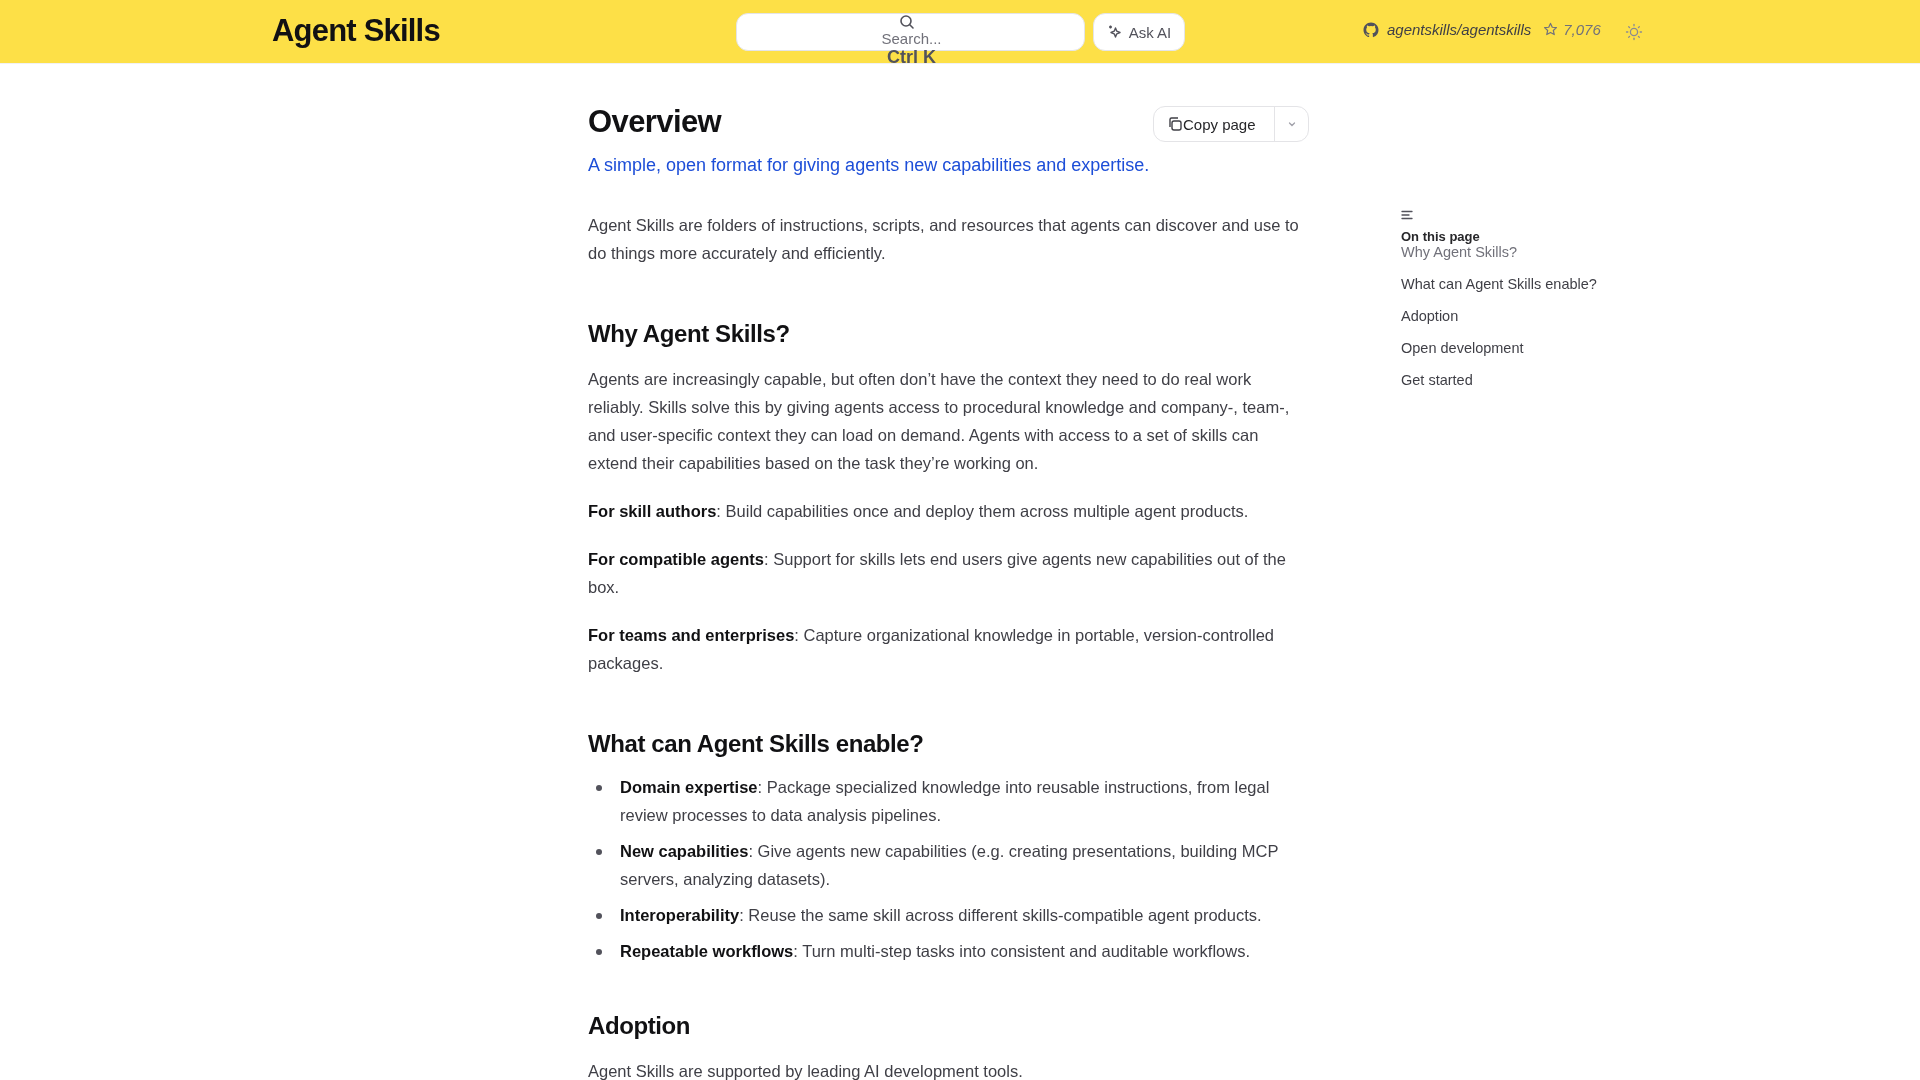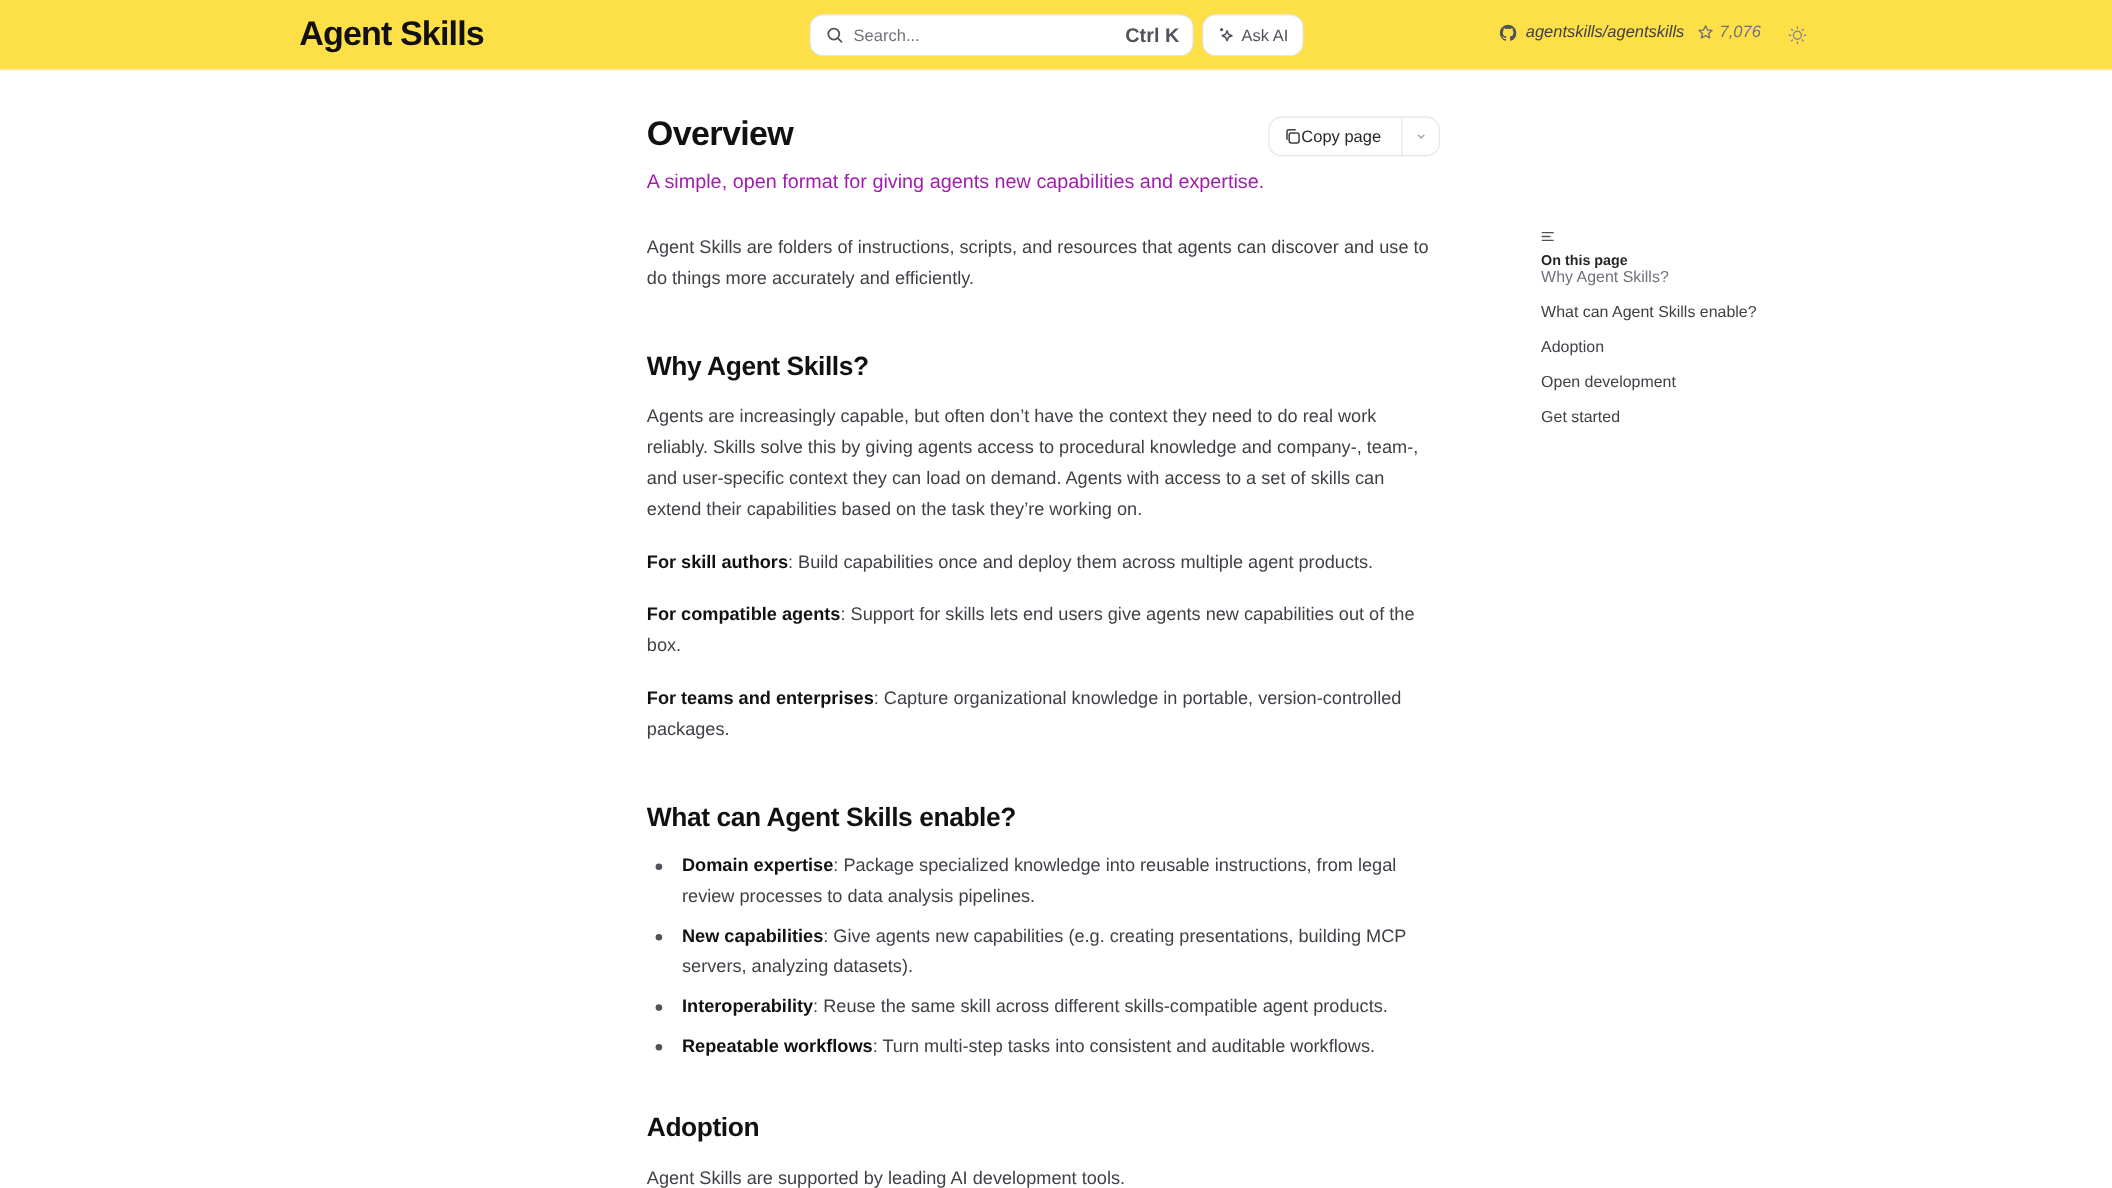--- a/index.html
+++ b/index.html
@@ -14,21 +14,21 @@
       position: absolute; top: 0; left: 0; width: 1920px; height: 64px;
       border-bottom: 1px solid #f1f1f3; background: #fde047;
     }
     .logo {
       position: absolute; left: 272px; top: 13px;
       font-size: 31px; font-weight: 700; color: #111113; letter-spacing: -0.8px;
     }
     .search {
       position: absolute; left: 736px; top: 13px; width: 349px; height: 38px;
       border: 1px solid #e4e4e7; border-radius: 12px; background: #fff;
-      display: flex; align-items: center; padding: 0 12px 0 14px;
+      display: flex; align-items: center; padding: 0 12px 0 14px; flex-direction: column;
     }
     .search .ico { width: 16px; height: 16px; margin-right: 9px; display: flex; }
     .search .ph { font-size: 15px; color: #71717a; flex: 1; }
     .search .kbd { font-size: 18px; color: #52525b; font-weight: 600; }
     .askai {
       position: absolute; left: 1093px; top: 13px; width: 92px; height: 38px;
       border: 1px solid #e4e4e7; border-radius: 12px; background: #fff;
       display: flex; align-items: center; justify-content: center; gap: 6px;
       font-size: 15px; color: #52525b;
     }
@@ -57,21 +57,21 @@
       border: 1px solid #e4e4e7; border-radius: 12px; background: #fff;
       display: flex; align-items: stretch;
     }
     .copy-main {
       display: flex; align-items: center; gap: 0; padding: 0 12px 0 13px;
       font-size: 15px; color: #27272a; border-right: 1px solid #e4e4e7; flex: 1;
     }
     .copy-main .ico { width: 16px; height: 16px; display: flex; }
     .copy-drop { width: 33px; display: flex; align-items: center; justify-content: center; }
     .subtitle {
-      font-size: 18px; color: #a21caf; margin-top: 0px; line-height: 24px;
+      font-size: 18px; color: #1d4ed8; margin-top: 0px; line-height: 24px;
       position: absolute; top: 89px; left: 0;
     }
     .content { position: absolute; top: 147px; left: 0; width: 721px; }
     .content p {
       font-size: 16.5px; line-height: 28px; color: #3f3f46; margin-bottom: 20px;
     }
     .content p.lead { margin-bottom: 0; }
     .content b { color: #111113; font-weight: 700; }
     .content h2 {
       font-size: 24px; font-weight: 700; color: #111113; letter-spacing: -0.4px;

